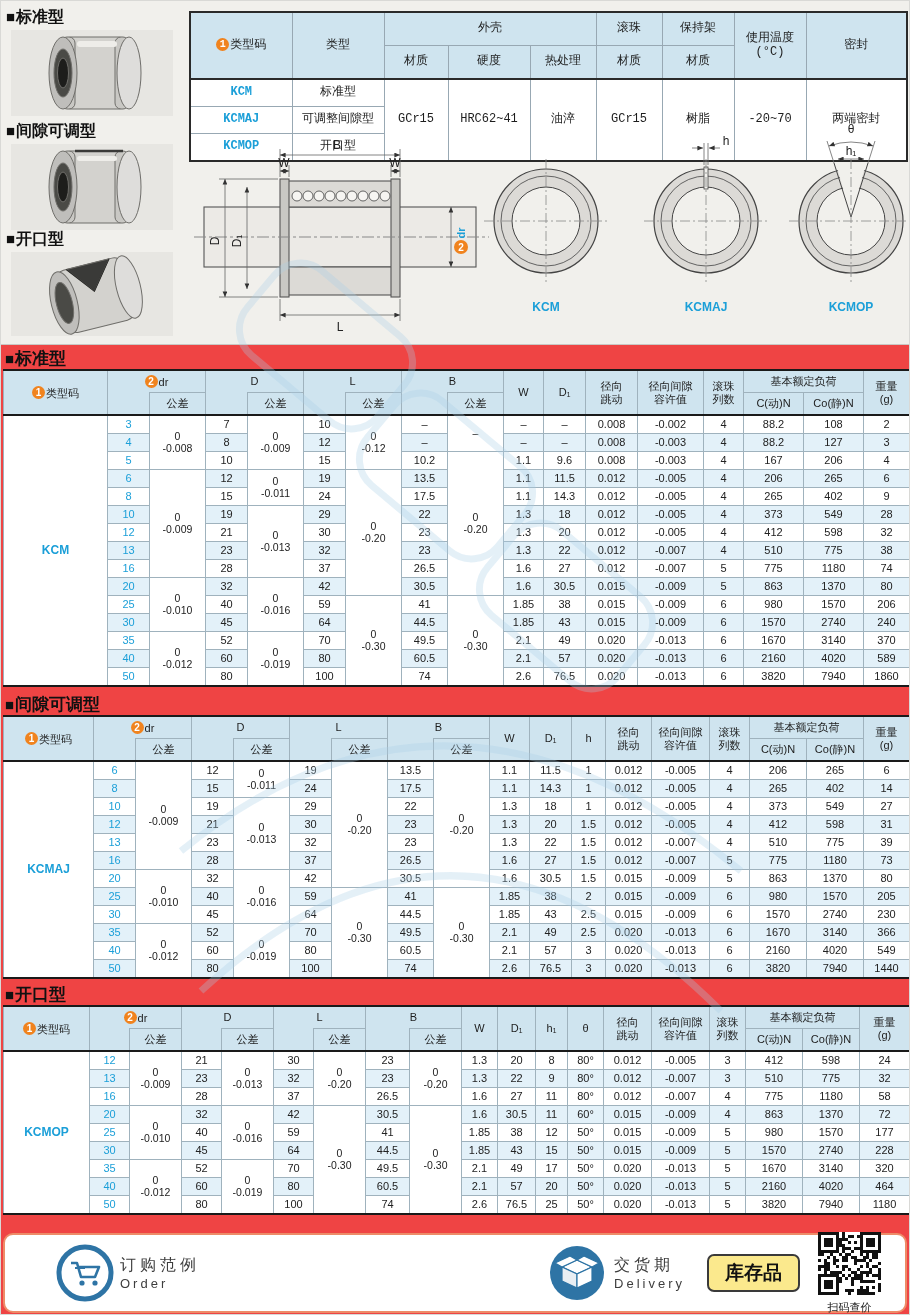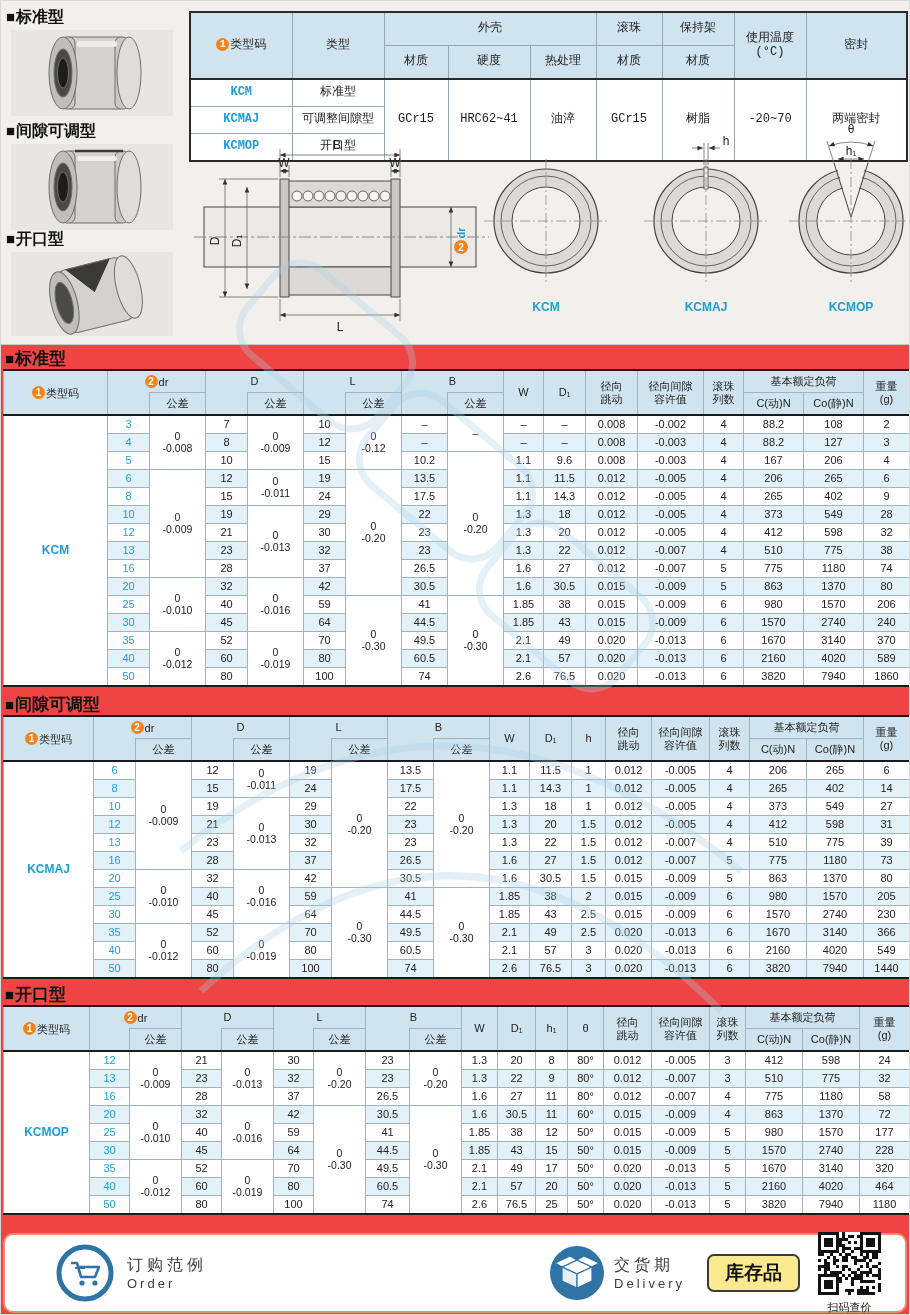--- a/index.html
+++ b/index.html
@@ -1165,21 +1165,21 @@
 
   <div id="footer">
     <div class="f-group" style="margin-left:50px;">
       <svg width="60" height="60" viewBox="0 0 60 60">
         <circle cx="30" cy="30" r="26" fill="#fff" stroke="#2e74a5" stroke-width="5"></circle>
         <path d="M16 20 h6 l4 14 h14 l4 -10 h-20" fill="none" stroke="#2e74a5" stroke-width="2.6" stroke-linejoin="round"></path>
         <circle cx="27" cy="40" r="2.6" fill="#2e74a5"></circle>
         <circle cx="40" cy="40" r="2.6" fill="#2e74a5"></circle>
         <line x1="20" y1="25" x2="30" y2="25" stroke="#2e74a5" stroke-width="2"></line>
       </svg>
-      <div style="margin-left:12px;">
+      <div style="margin-left:5px;">
         <div class="f-cn">订购范例</div>
         <div class="f-en">Order</div>
       </div>
     </div>
 
     <div class="f-group" style="margin-left:auto;margin-right:24px;">
       <svg width="58" height="58" viewBox="0 0 58 58">
         <circle cx="29" cy="29" r="27" fill="#2e74a5"></circle>
         <g stroke="#2e74a5" stroke-width="1.2">
           <polygon points="29,16 44,23 29,30 14,23" fill="#fff"></polygon>

